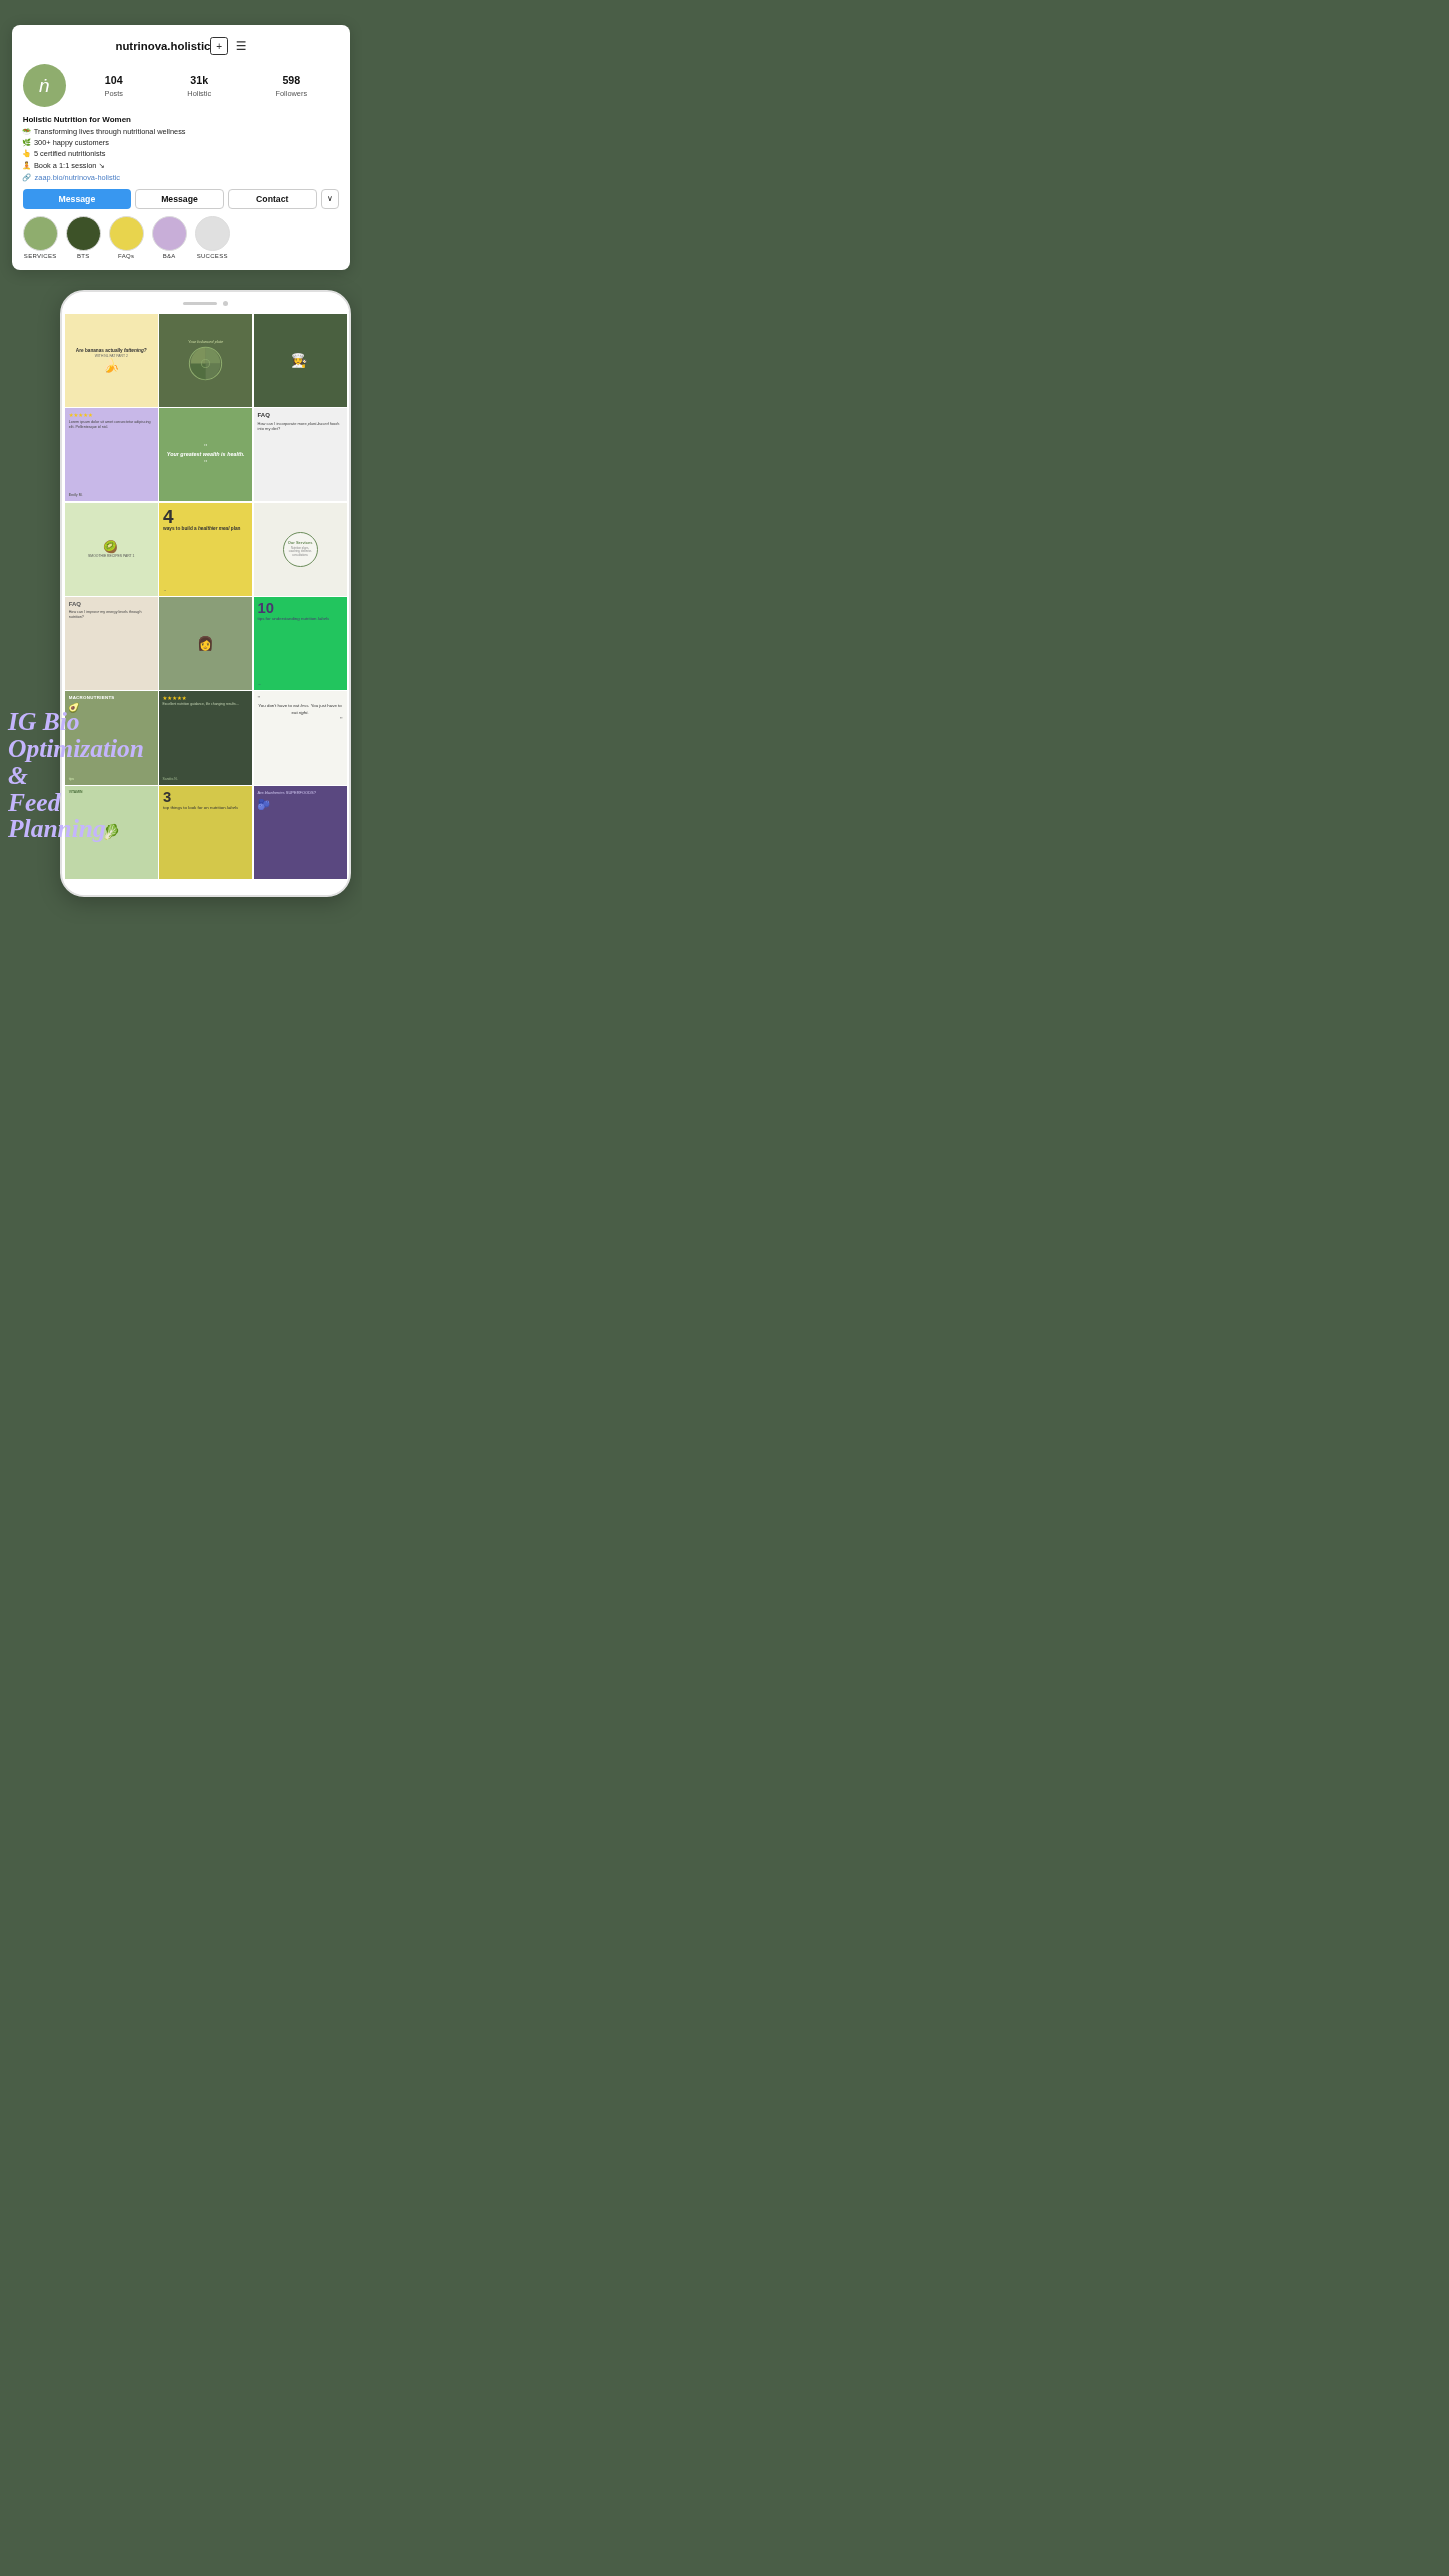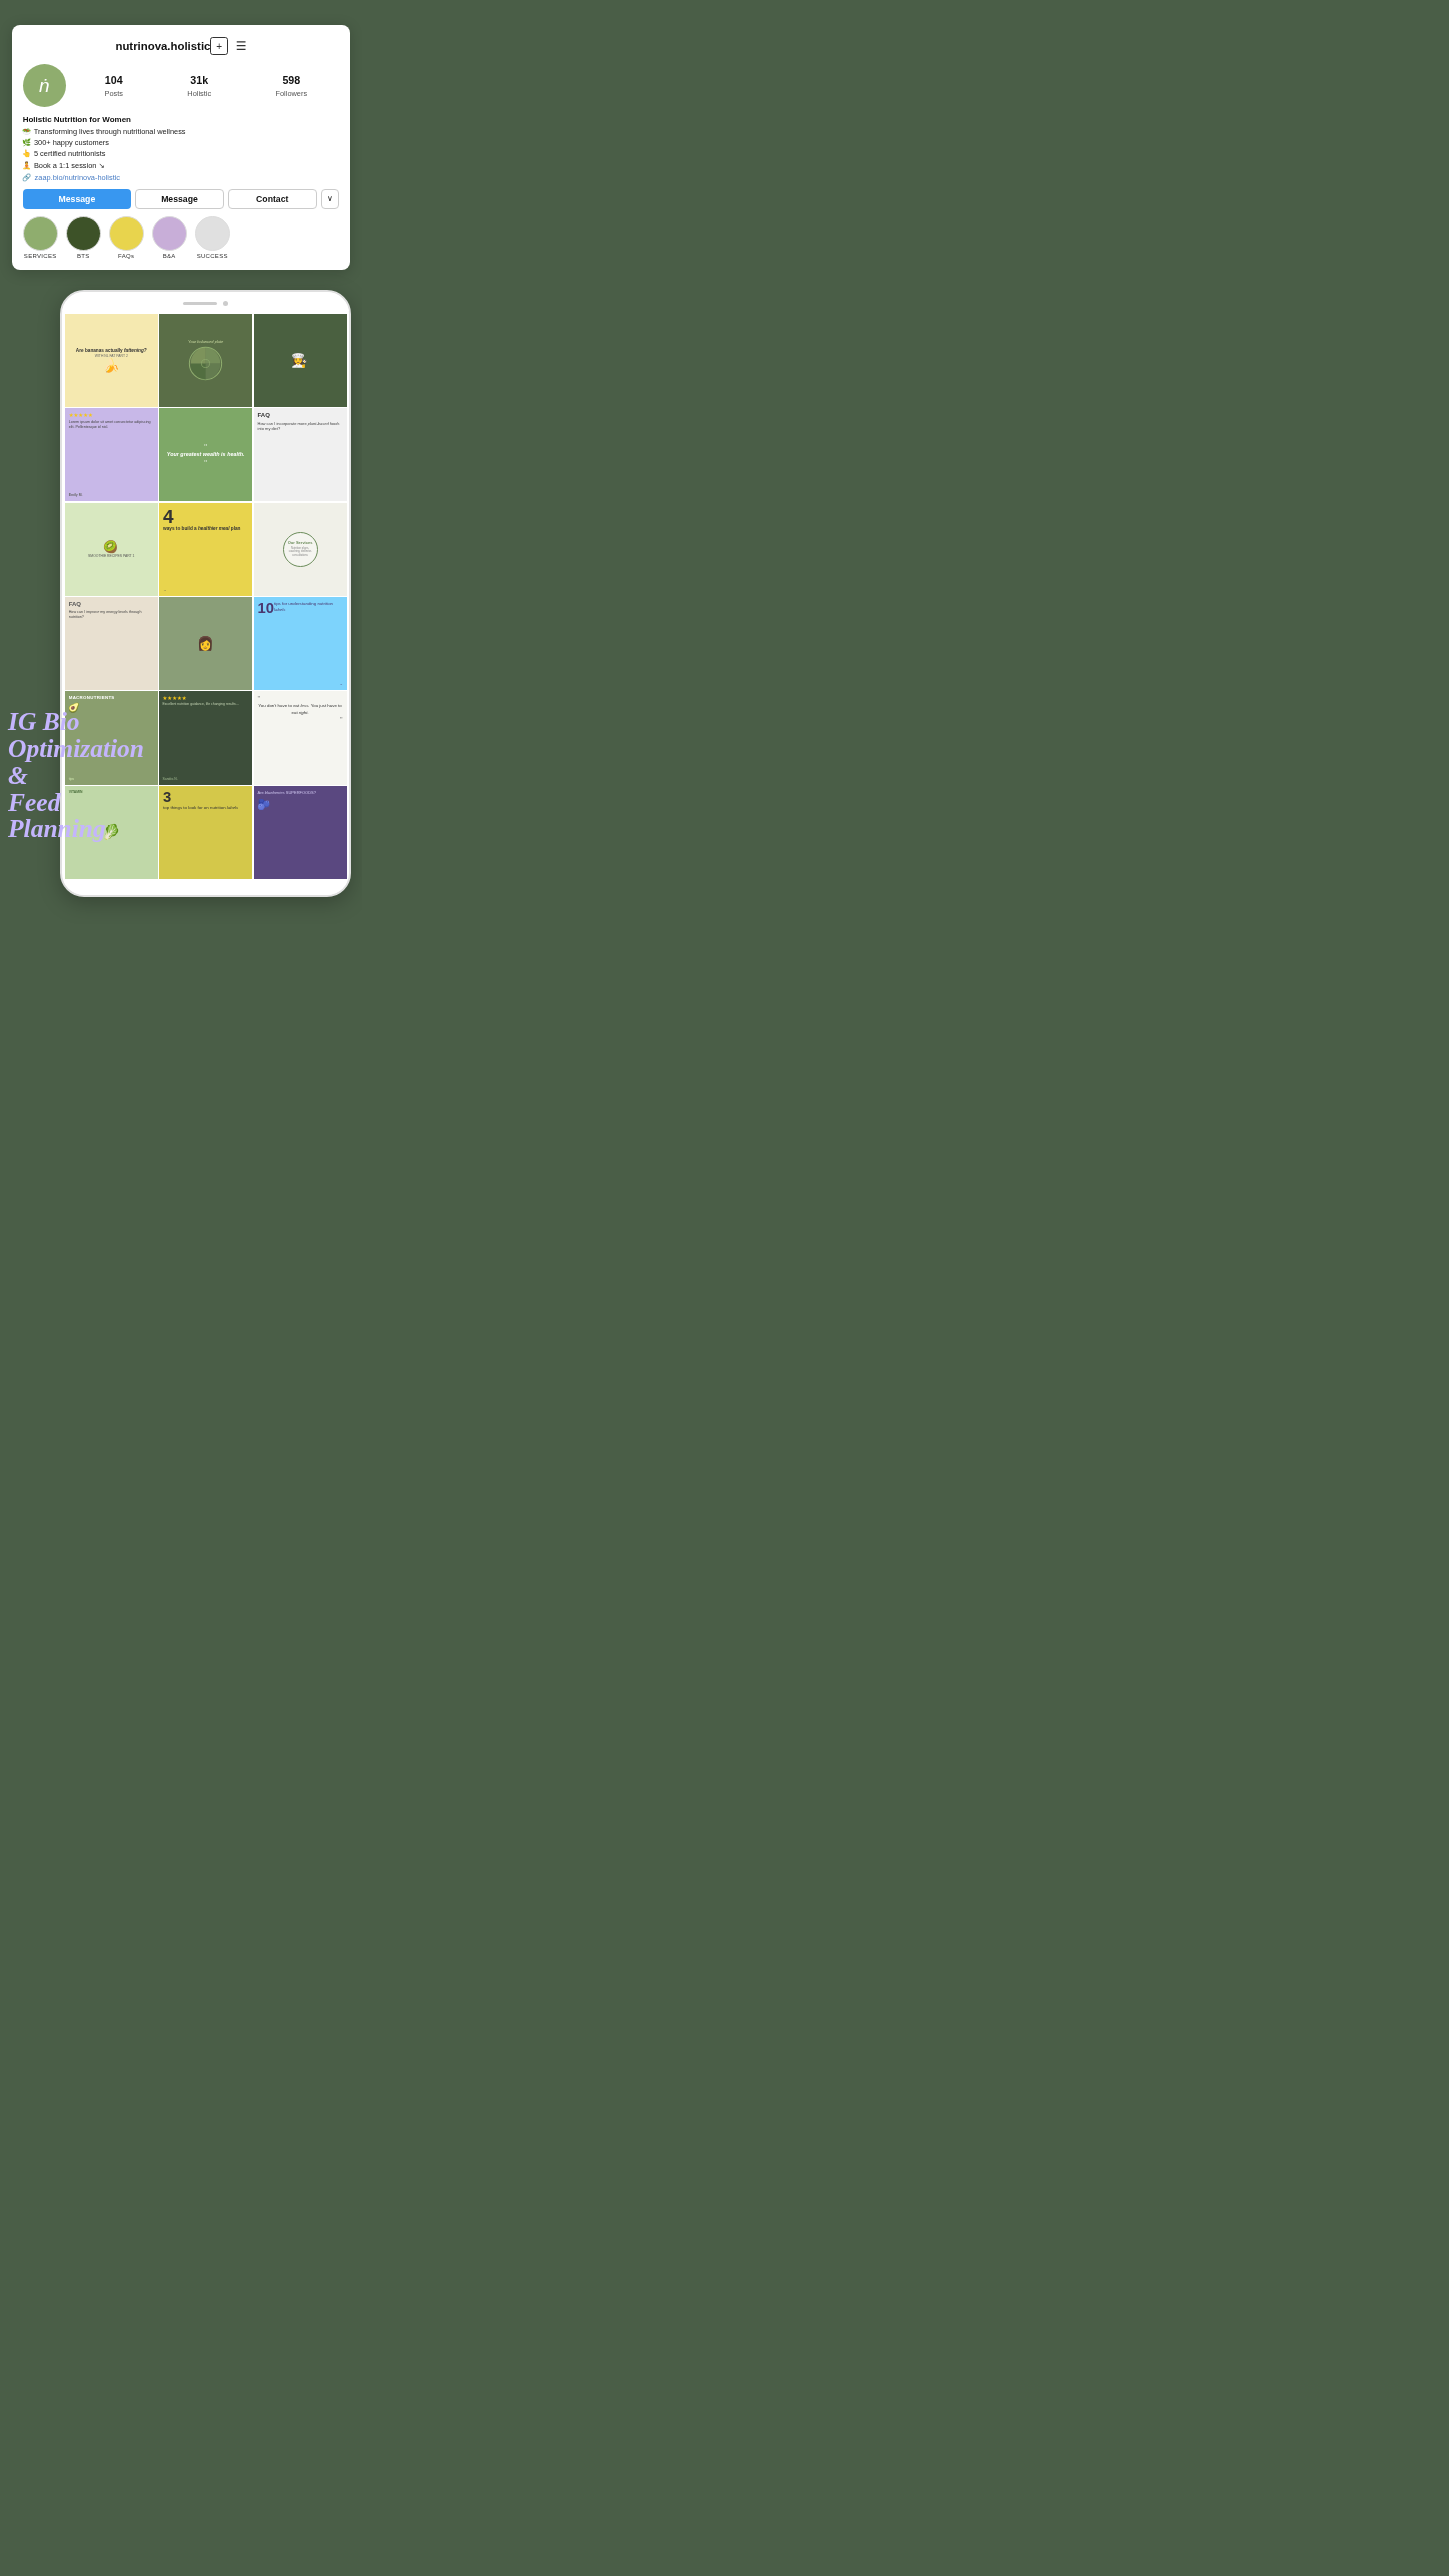--- a/index.html
+++ b/index.html
@@ -332,23 +332,23 @@
     }
 
     .post-faq-beige {
       background: #e8e0d0;
       display: flex;
       flex-direction: column;
       padding: 4px;
     }
 
     .post-tips-purple {
-      background: #7dd3fc;
-      display: flex;
-      flex-direction: row;
+      background: #22c55e;
+      display: flex;
+      flex-direction: column;
       padding: 4px;
     }
 
     .post-macro {
       background: #8a9e6e;
       display: flex;
       flex-direction: column;
       padding: 4px;
       color: #fff;
     }

